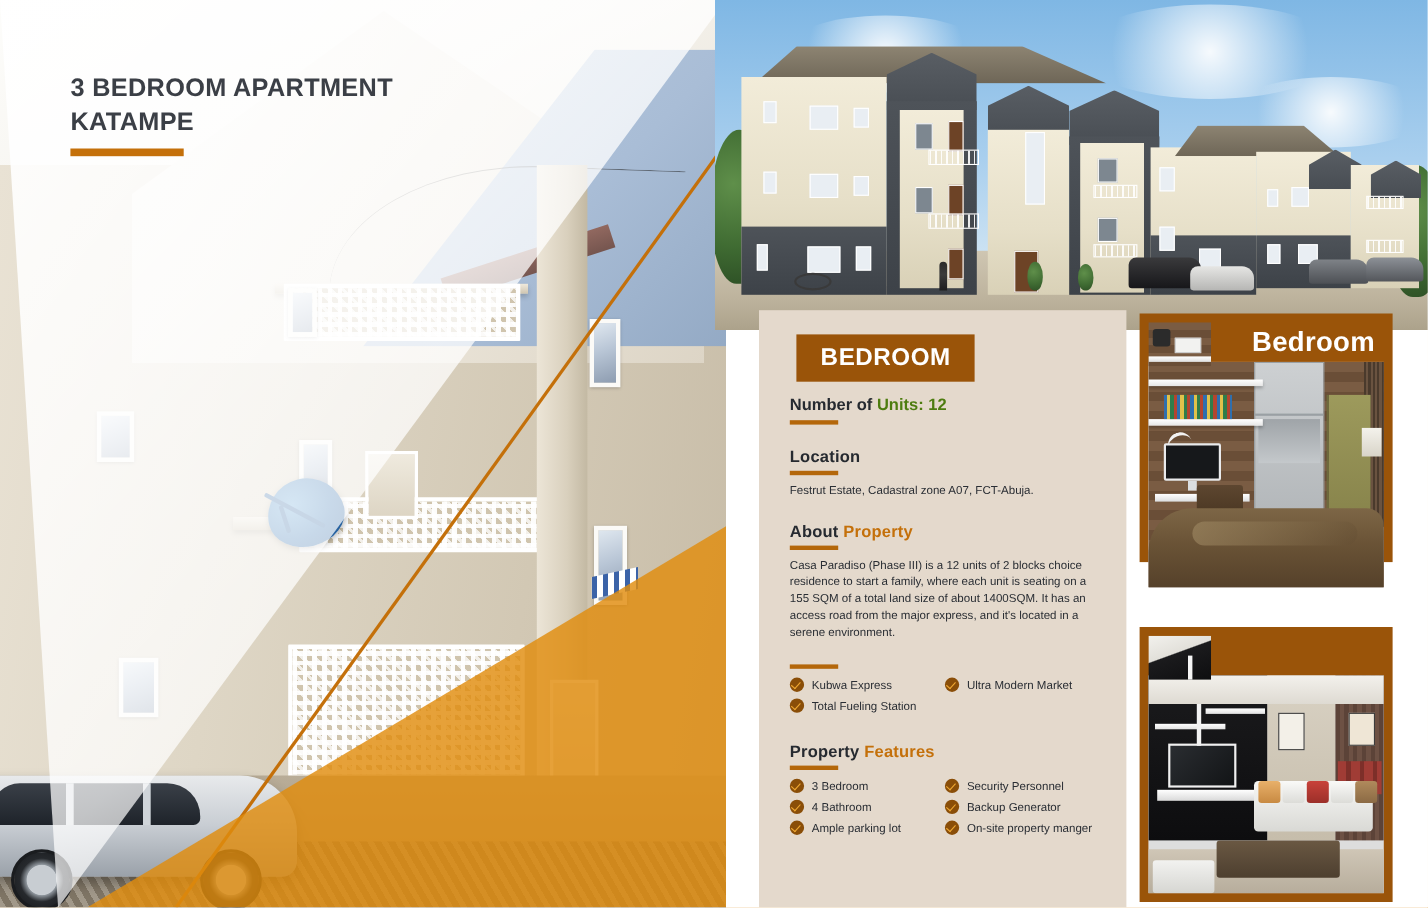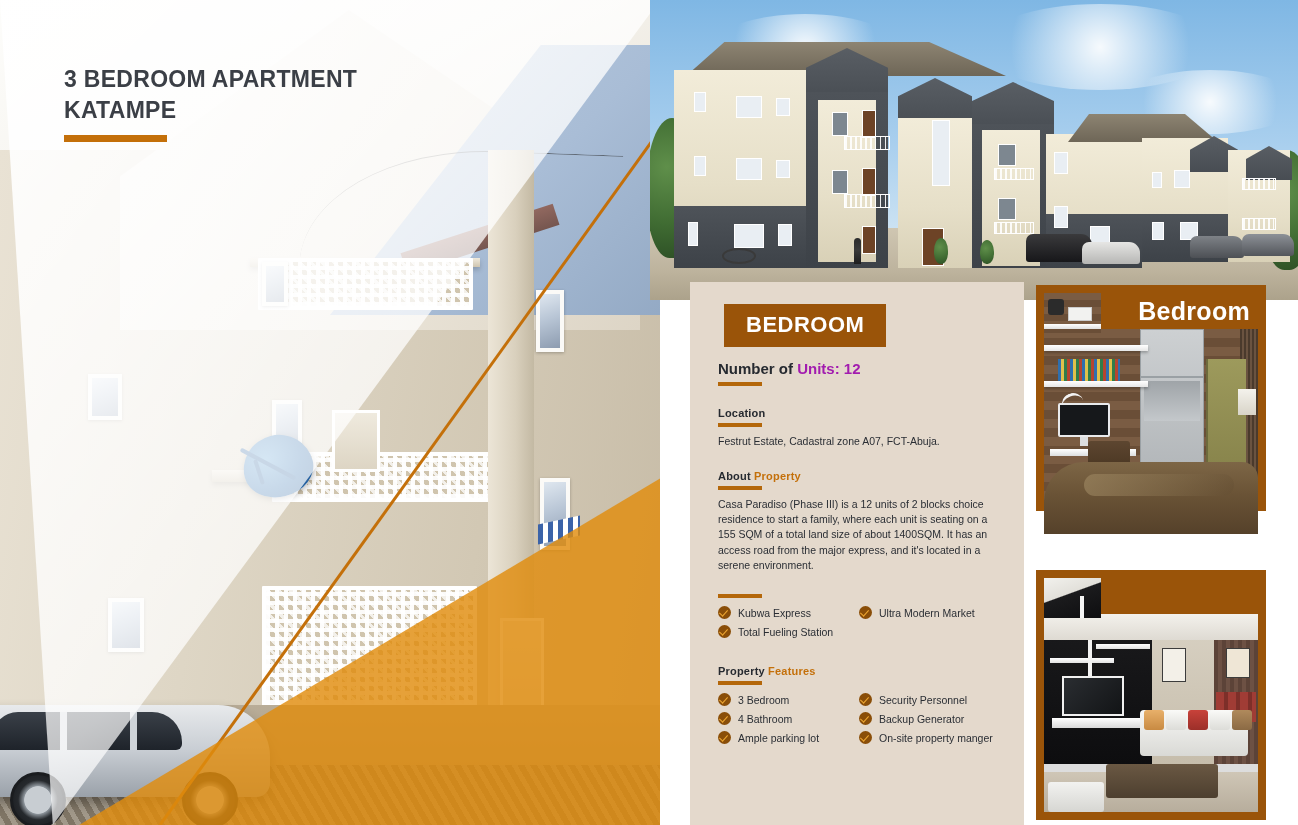--- a/index.html
+++ b/index.html
@@ -226,26 +226,26 @@
     padding: 22px 24px 0 28px;
   }
   .overview-badge {
     display: inline-block; background: #9A5409; color: #ffffff;
     font-size: 22px; font-weight: bold; letter-spacing: .5px;
     padding: 8px 22px 9px 22px; margin-left: 6px;
   }
   .units-line {
     font-size: 15px; font-weight: bold; color: #262a30; margin-top: 13px;
   }
-  .units-line .accent { color: #a21caf; }
+  .units-line .accent { color: #4d7c0f; }
   .mini-rule { width: 44px; height: 4px; background: #B4670A; margin-top: 5px; }
 
   .sec { margin-top: 21px; }
   .sec-head {
-    font-size: 11px; font-weight: bold; color: #262a30; letter-spacing: .2px;
+    font-size: 15px; font-weight: bold; color: #262a30; letter-spacing: .2px;
   }
   .sec-head .accent { color: #C4700A; }
   .sec-rule { width: 44px; height: 4px; background: #B4670A; margin-top: 4px; }
   .sec-text {
     font-size: 10.5px; color: #2a2e34; margin-top: 7px; line-height: 1.42;
   }
   .para { font-size: 10.5px; color: #2a2e34; margin-top: 7px; line-height: 1.45; }
 
   .bullets { margin-top: 8px; display: flex; flex-wrap: wrap; }
   .bullets.two-col .bullet { width: 50%; }

